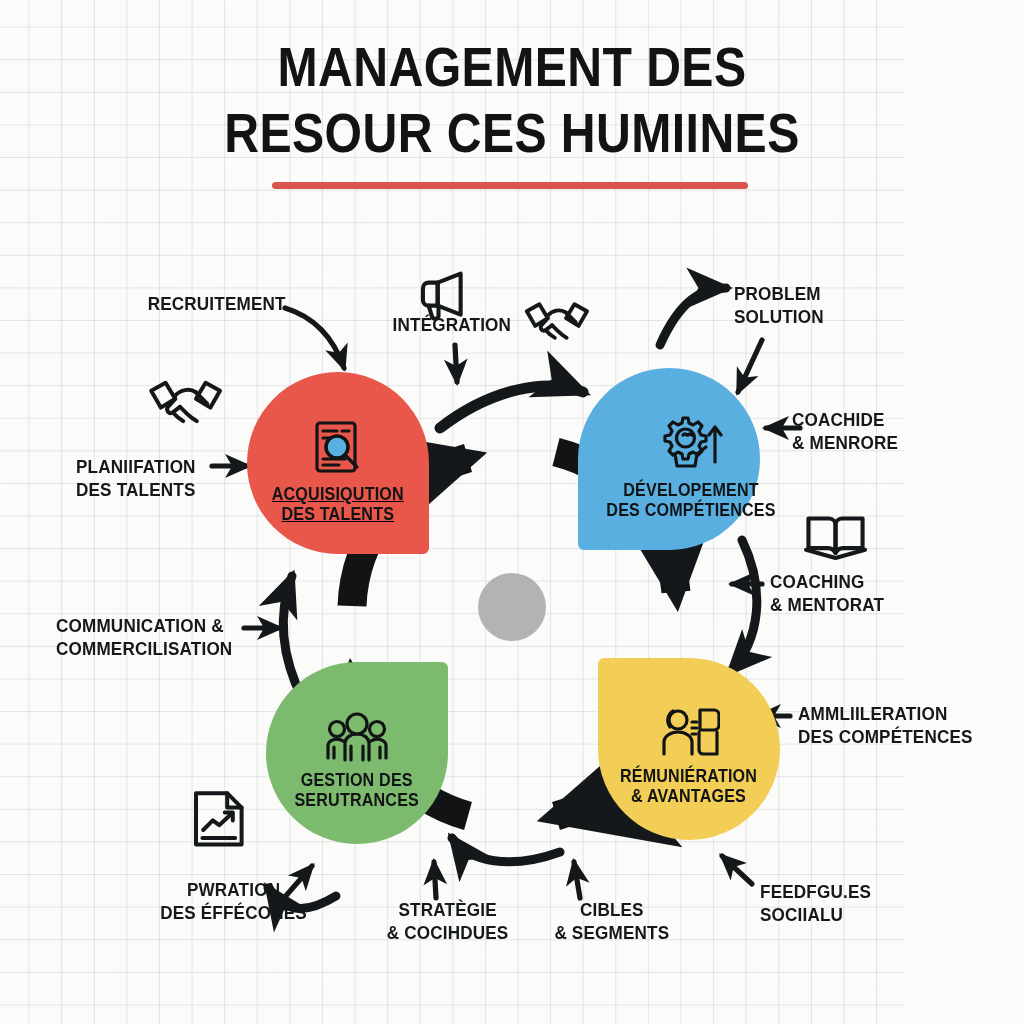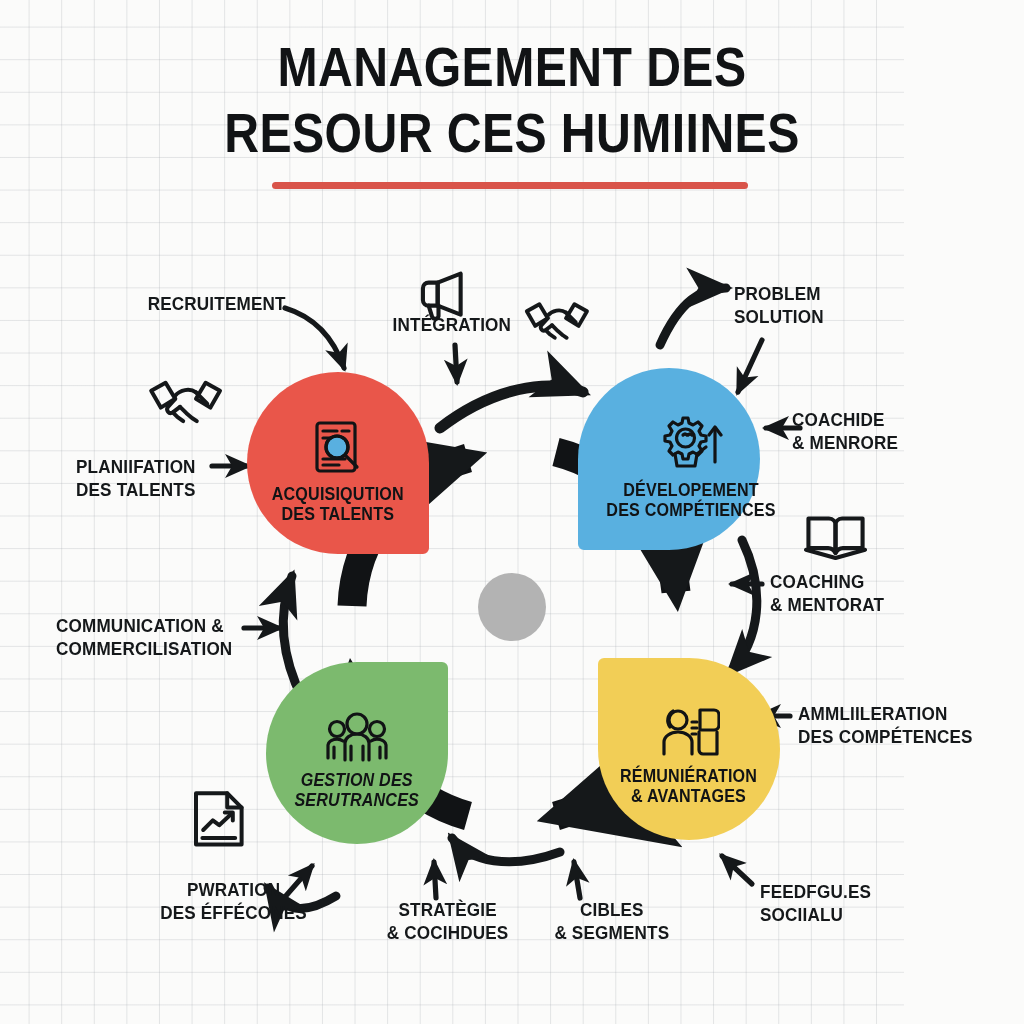--- a/index.html
+++ b/index.html
@@ -72,28 +72,28 @@
     position: relative; z-index: 3;
     font-family: "Liberation Sans Narrow", "Liberation Sans", sans-serif;
     font-weight: 700;
     font-size: 17.5px;
     line-height: 20px;
     color: #111315;
     letter-spacing: 0.2px;
     transform: scaleX(0.92);
     white-space: nowrap;
   }
-  .lobe-tl { left: 247px; top: 372px; }
+  .lobe-tl { left: 247px; top: 372px; text-decoration: underline; }
   .lobe-tr { left: 578px; top: 368px; }
   .lobe-br { left: 598px; top: 658px; text-align: center; }
   .lobe-bl { left: 266px; top: 662px; }
   .lobe-tl .lobe-text-wrap { padding-bottom: 30px; }
   .lobe-tr .lobe-text-wrap { padding-bottom: 30px; margin-left: 45px; }
   .lobe-br .lobe-text-wrap { padding-bottom: 34px; }
-  .lobe-bl .lobe-text-wrap { padding-bottom: 34px; font-style: italic; }
+  .lobe-bl .lobe-text-wrap { padding-bottom: 34px; }
   .lobe-text-wrap { position: relative; z-index: 3; }
 
   
   .ann {
     position: absolute;
     font-family: "Liberation Sans Narrow", "Liberation Sans", sans-serif;
     font-weight: 700;
     font-size: 19px;
     line-height: 23px;
     color: #15181a;

